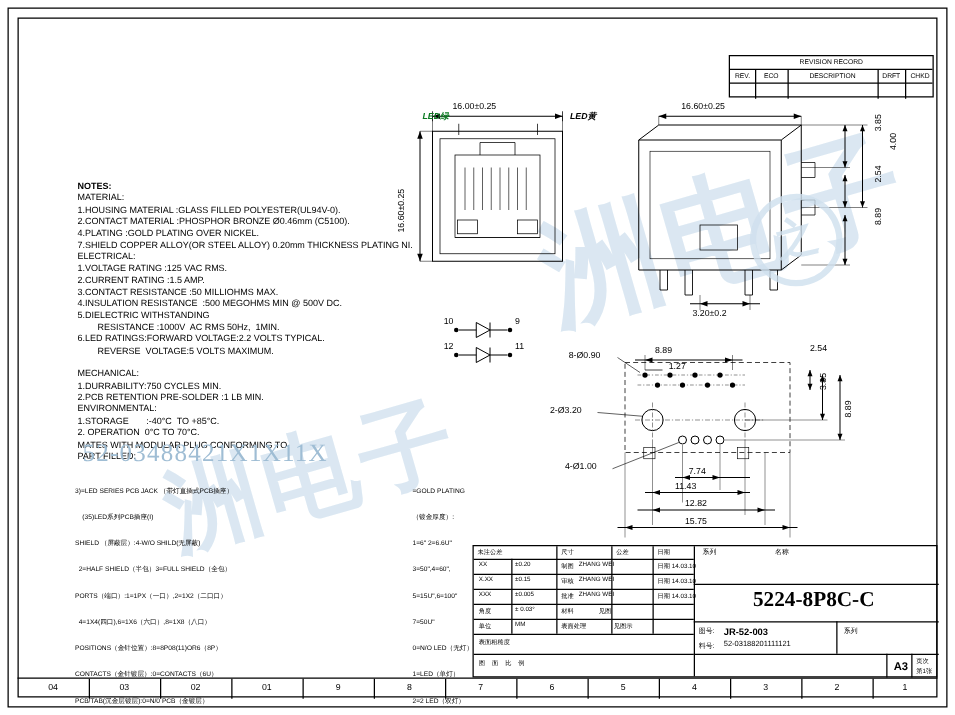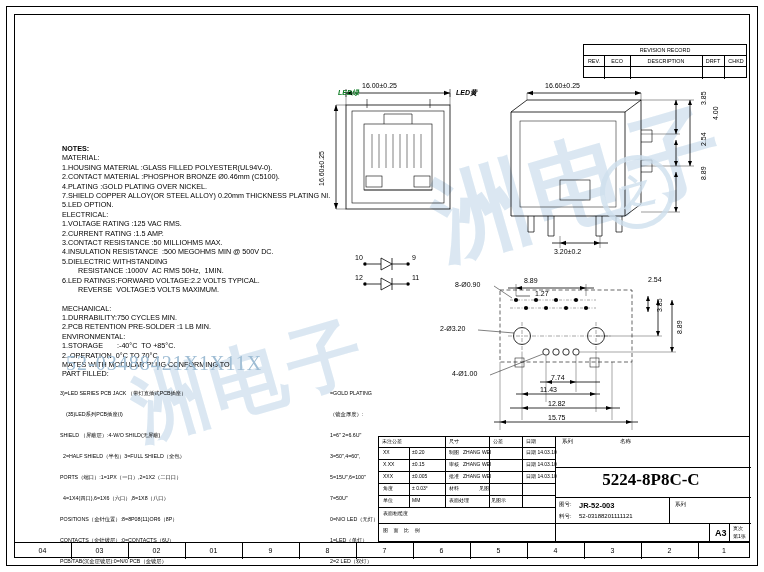--- a/index.html
+++ b/index.html
@@ -367,21 +367,20 @@
   <div class="t" style="left:548px; top:400px;">12.82</div>
   <div class="t" style="left:548px; top:414px;">15.75</div>
 
   <div class="notes">
     <div class="hd ln">NOTES:</div>
     <div class="ln">MATERIAL:</div>
     <div class="ln">1.HOUSING MATERIAL :GLASS FILLED POLYESTER(UL94V-0).</div>
     <div class="ln">2.CONTACT MATERIAL :PHOSPHOR BRONZE Ø0.46mm (C5100).</div>
     <div class="ln">4.PLATING :GOLD PLATING OVER NICKEL.</div>
     <div class="ln">7.SHIELD COPPER ALLOY(OR STEEL ALLOY) 0.20mm THICKNESS PLATING NI.</div>
-    <div class="ln">5.LED OPTION.</div>
     <div class="ln">ELECTRICAL:</div>
     <div class="ln">1.VOLTAGE RATING :125 VAC RMS.</div>
     <div class="ln">2.CURRENT RATING :1.5 AMP.</div>
     <div class="ln">3.CONTACT RESISTANCE :50 MILLIOHMS MAX.</div>
     <div class="ln">4.INSULATION RESISTANCE  :500 MEGOHMS MIN @ 500V DC.</div>
     <div class="ln">5.DIELECTRIC WITHSTANDING</div>
     <div class="ln">        RESISTANCE :1000V  AC RMS 50Hz,  1MIN.</div>
     <div class="ln">6.LED RATINGS:FORWARD VOLTAGE:2.2 VOLTS TYPICAL.</div>
     <div class="ln">        REVERSE  VOLTAGE:5 VOLTS MAXIMUM.</div>
     <div class="ln" style="height:9px;">&nbsp;</div>

